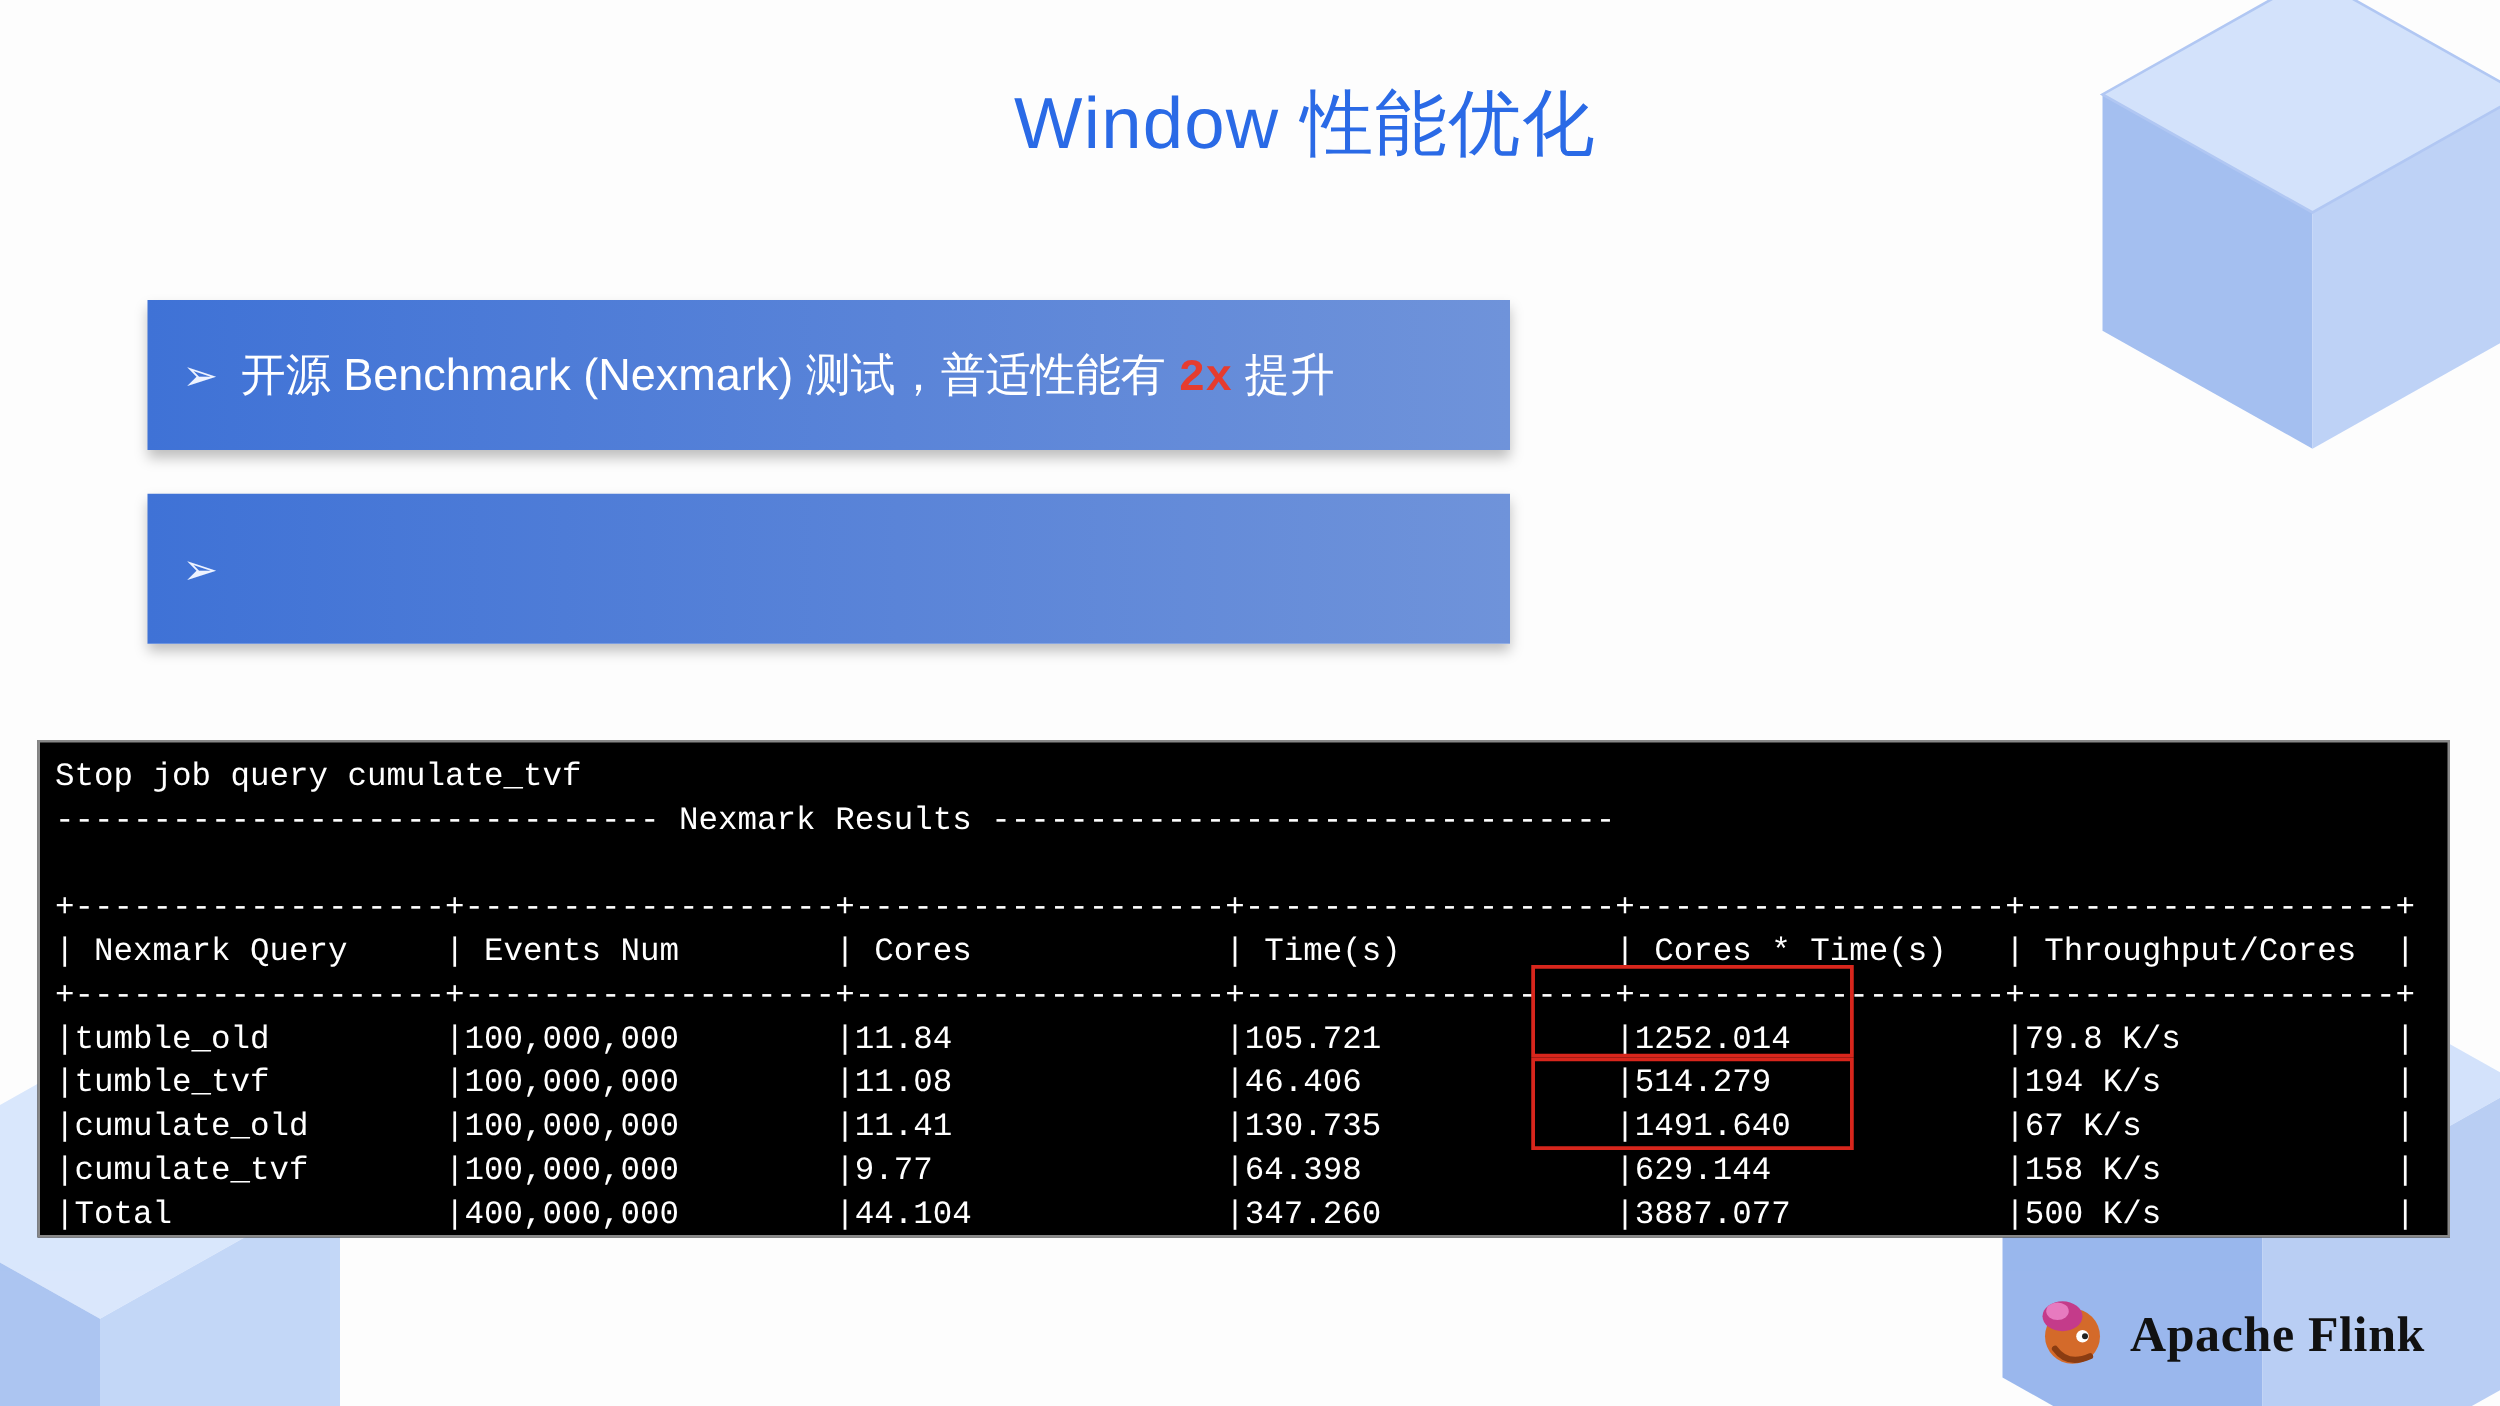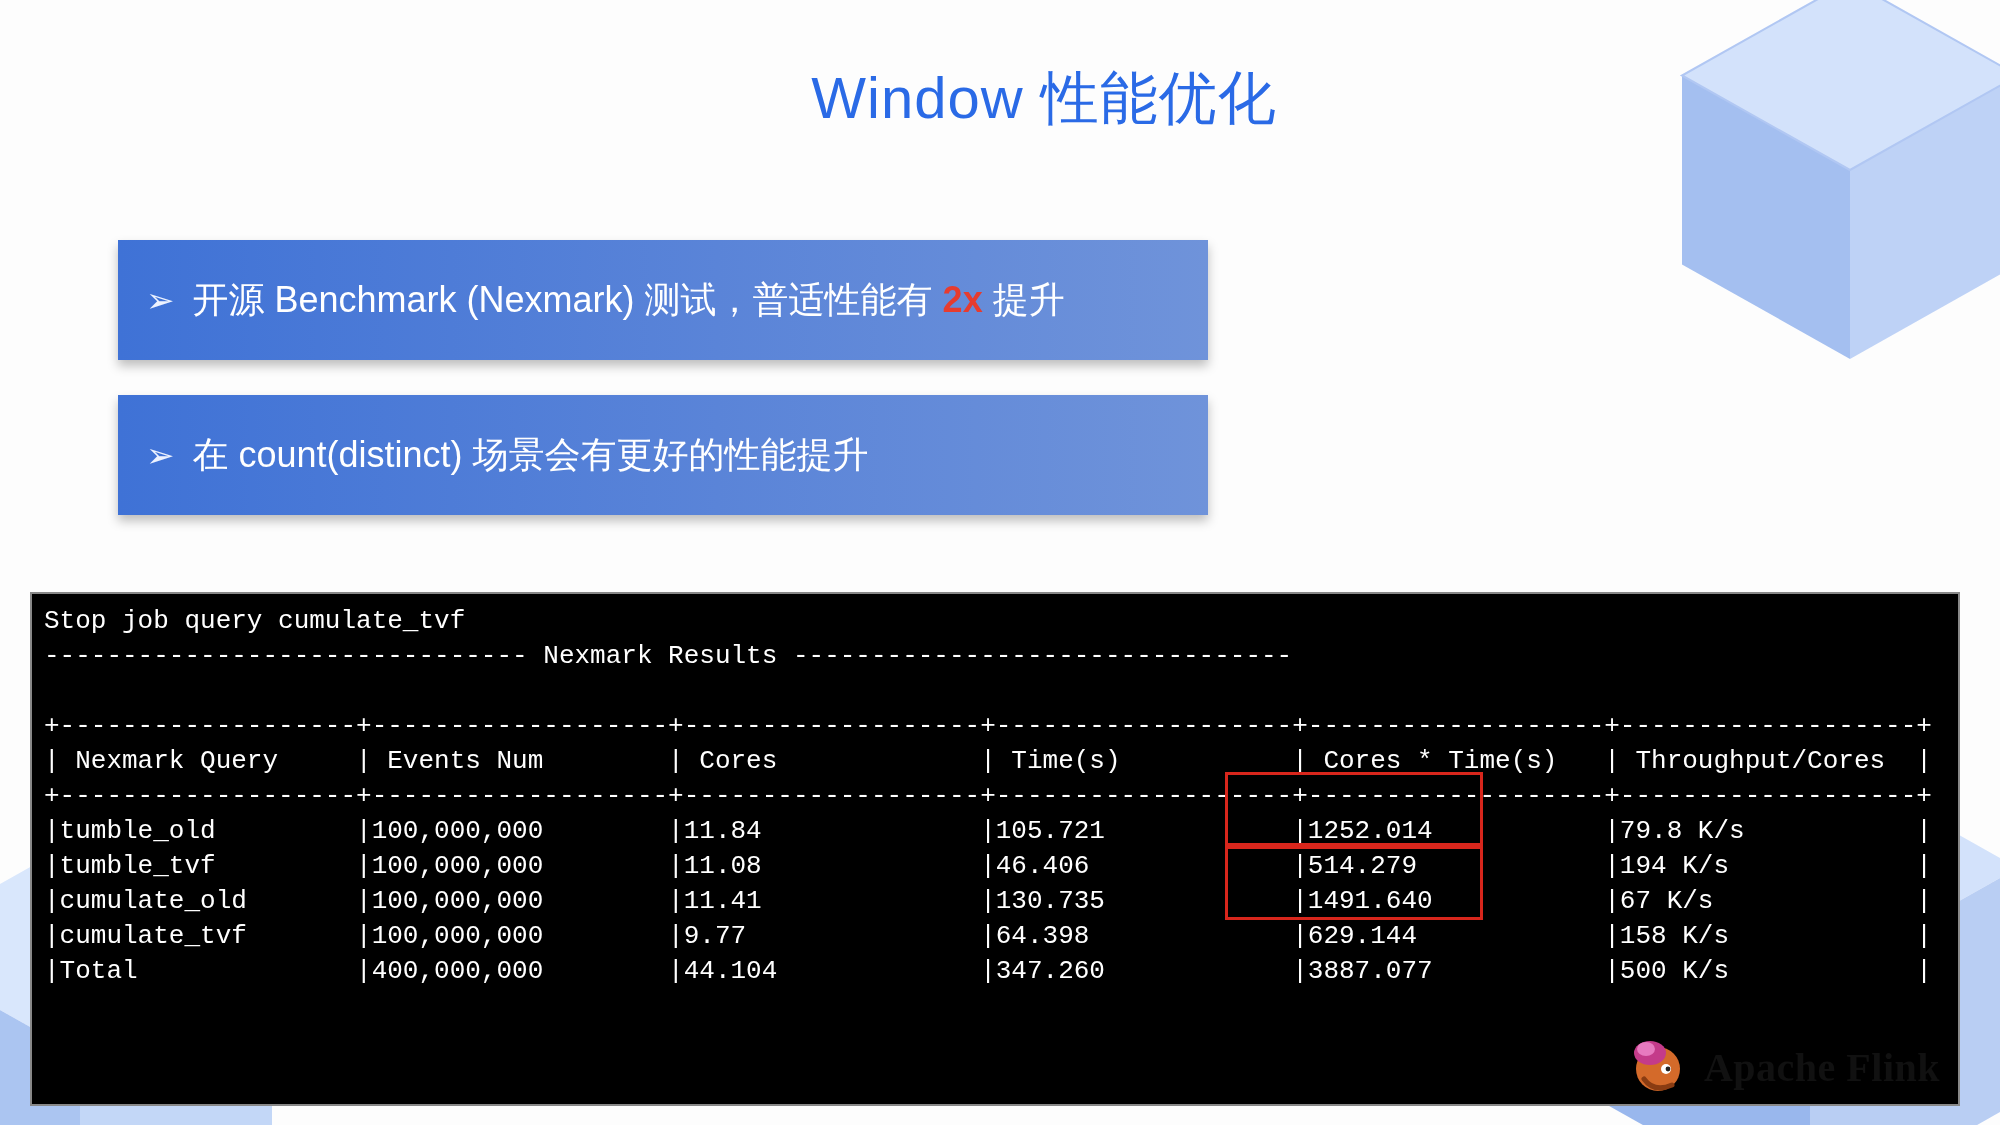--- a/index.html
+++ b/index.html
@@ -56,28 +56,28 @@
 
   .arrow {
     display: inline-block;
     margin-right: 18px;
     font-size: 34px;
     color: #eef3ff;
   }
   .bullet a, .underline {
     color: #ffffff;
   }
-  .red { color: #e63c2f; font-weight: 600; }
+  .red { color: #e63c2f; font-weight: 600; font-family: Liberation Mono, monospace; }
 
   .terminal-wrap {
     position: absolute;
     left: 30px;
     top: 592px;
     width: 1930px;
-    height: 514px;
+    height: 398px;
     background: #000000;
     border: 2px solid #888;
     box-sizing: border-box;
     color: #ffffff;
     font-family: "Consolas", "Menlo", "Courier New", monospace;
     font-size: 26px;
     line-height: 35px;
     padding: 10px 28px 10px 12px;
     white-space: pre;
     overflow: hidden;
@@ -145,21 +145,20 @@
 
 <div class="bullet bullet-1">
   <span class="arrow">➢</span>
   <span>
     <span>开源 Benchmark (</span><span class="underline">Nexmark</span><span>) 测试，普适性能有 </span><span class="red">2x</span><span> 提升</span>
   </span>
 </div>
 
 <div class="bullet bullet-2">
   <span class="arrow">➢</span>
-  <span>在 count(distinct) 场景会有更好的性能提升</span>
 </div>
 
 <div class="terminal-wrap"><span>Stop job query cumulate_tvf</span>
 <span>------------------------------- Nexmark Results --------------------------------</span>
 
 <span>+-------------------+-------------------+-------------------+-------------------+-------------------+-------------------+</span>
 <span>| Nexmark Query     | Events Num        | Cores             | Time(s)           | Cores * Time(s)   | Throughput/Cores  |</span>
 <span>+-------------------+-------------------+-------------------+-------------------+-------------------+-------------------+</span>
 <span>|tumble_old         |100,000,000        |11.84              |105.721            |1252.014           |79.8 K/s           |</span>
 <span>|tumble_tvf         |100,000,000        |11.08              |46.406             |514.279            |194 K/s            |</span>

